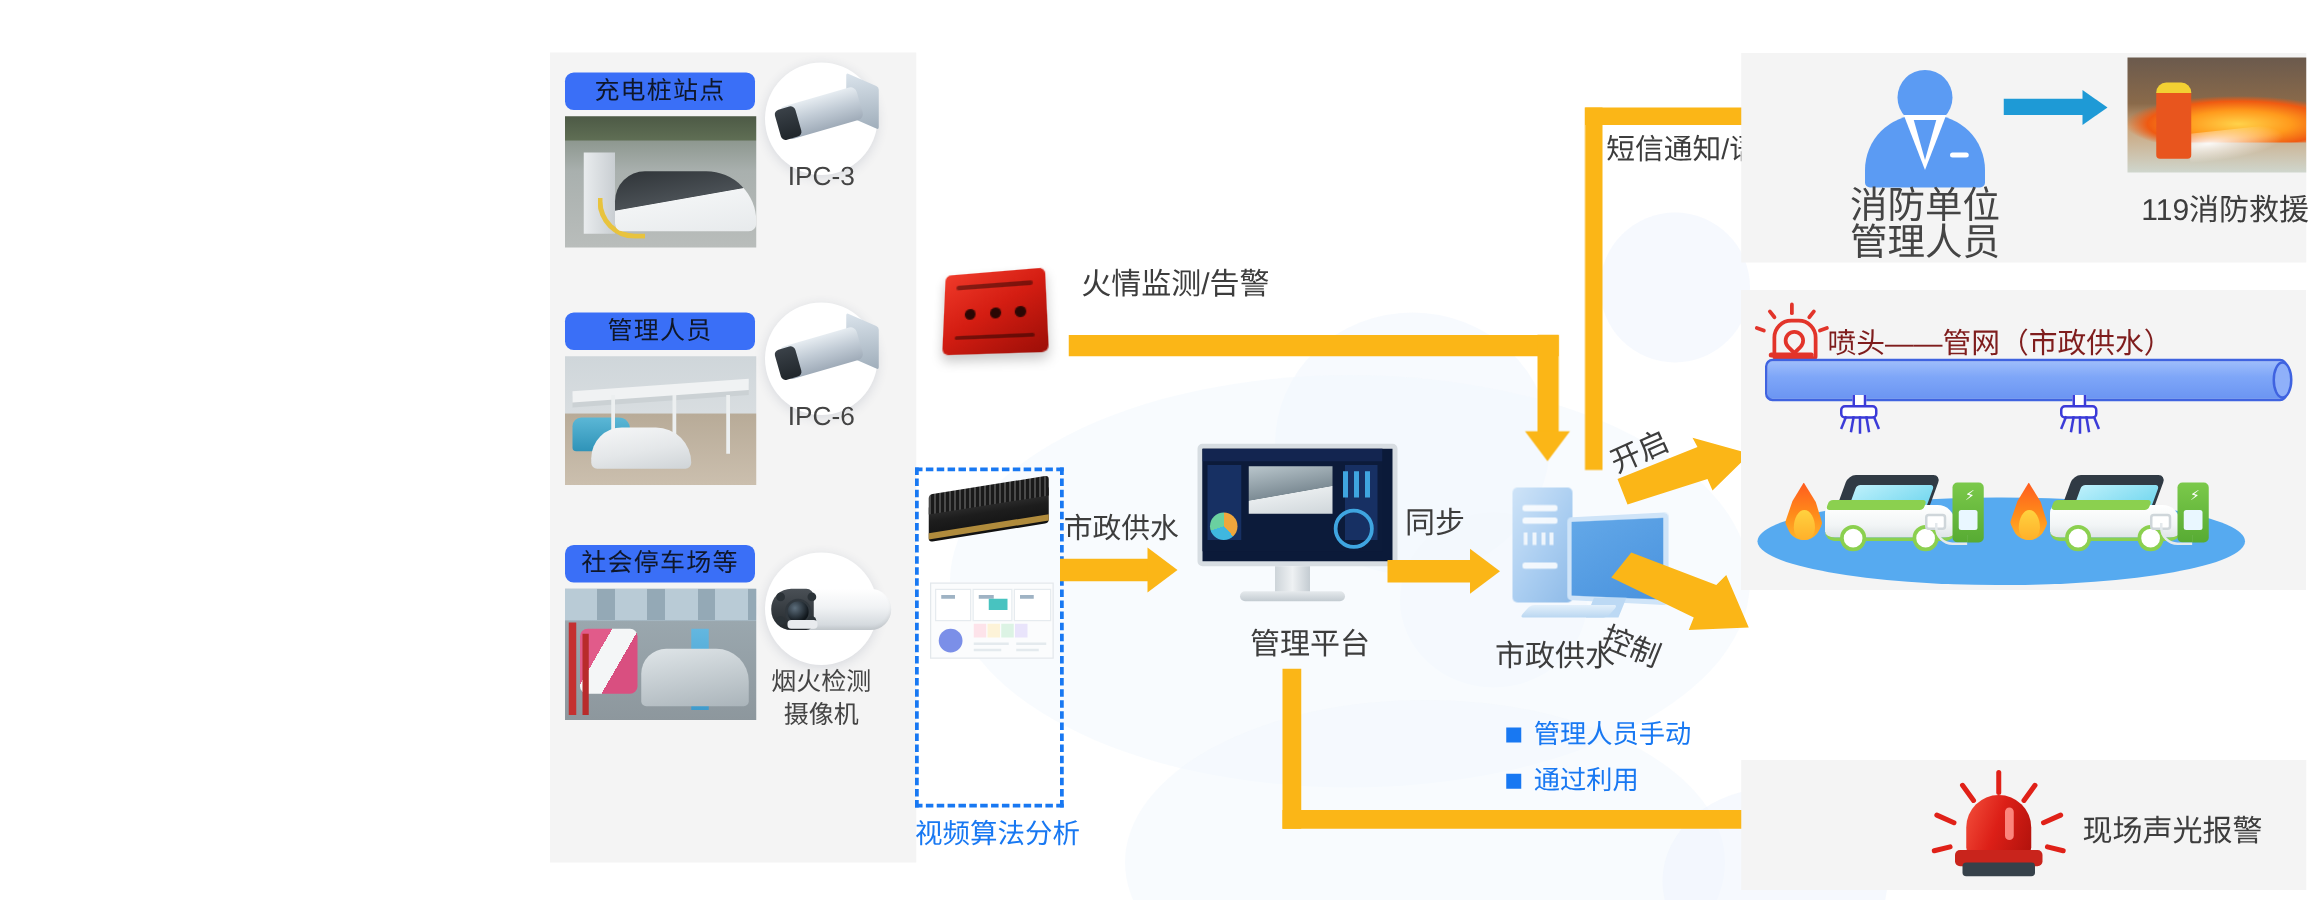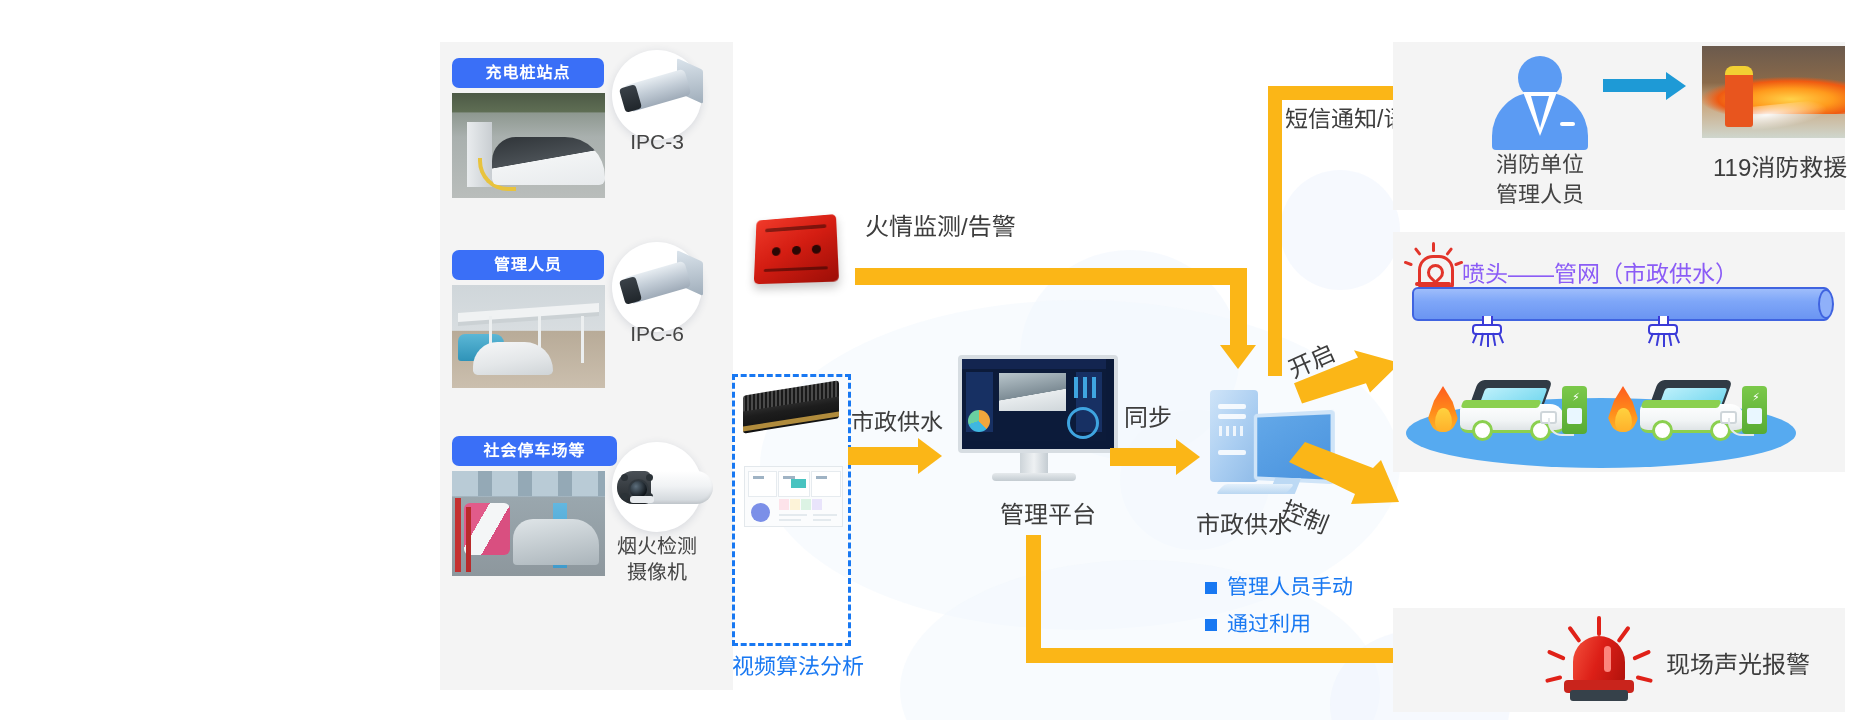--- a/index.html
+++ b/index.html
@@ -22,24 +22,24 @@
   
   .desc{
     position:absolute;left:18px;top:130px;width:400px;
     font-size:22.5px;line-height:49px;color:#3b3b3b;
     letter-spacing:.5px;text-align:left;
   }
   .desc .hl{color:#1a73ff;}
 
   
   .badge{
-    position:absolute;background:#3a6ff7;color:#ffffff;
+    position:absolute;background:#3a6ff7;color:#0f172a;
     border-radius:7px;text-align:center;
-    font-size:16px;line-height:30px;height:30px;
-    letter-spacing:1px;white-space:nowrap;font-weight:bold;
+    font-size:20px;line-height:30px;height:30px;
+    letter-spacing:1px;white-space:nowrap;
   }
 
   
   .photo{position:absolute;overflow:hidden;background:#9aa4ad;}
 
   
   .ph1{background:
       linear-gradient(180deg,#4d5a46 0%,#5f6e54 18%,#8e9890 19%,#a9b0ae 42%,#b9bdbb 100%);}
   .ph1::before{content:"";position:absolute;left:10%;top:28%;width:16%;height:62%;
       background:linear-gradient(90deg,#e9ecee,#c9ced2);}
@@ -261,21 +261,21 @@
 
   
   .dashframe{position:absolute;border:3px dashed #1878f2;}
 
   
   .lbl{position:absolute;color:#3d3d3d;white-space:nowrap;}
   .lbl-26{font-size:24px;}
   .lbl-24{font-size:23px;}
   .lbl-22{font-size:22px;}
   .lbl-blue{color:#1878f2;}
-  .lbl-purple{color:#8b5cf6;}
+  .lbl-purple{color:#7f1d1d;}
   .rot-up{transform:rotate(-24deg);transform-origin:left bottom;}
   .rot-dn{transform:rotate(22deg);transform-origin:left top;}
 
   .bullet{position:absolute;font-size:21px;color:#1878f2;white-space:nowrap;}
   .bullet .sq{display:inline-block;width:12px;height:12px;background:#1878f2;margin-right:10px;}
 </style>
 </head>
 <body>
 
 <div class="stage">
@@ -309,21 +309,21 @@
     <div class="pillar" style="left:56%;"></div>
     <div class="pillar" style="left:84%;"></div>
   </div>
   <div class="bubble" style="left:612px;top:242px;width:90px;height:90px;"></div>
   <div class="ipcmount" style="left:677px;top:256px;"></div>
   <div class="ipcarm" style="left:660px;top:276px;"></div>
   <div class="ipcbody" style="left:625px;top:269px;"></div>
   <div class="ipclens" style="left:622px;top:278px;"></div>
   <div class="camlabel" style="left:612px;top:322px;width:90px;">IPC-6</div>
 
-  <div class="badge" style="left:452px;top:436px;width:165px;">社会停车场等</div>
+  <div class="badge" style="left:452px;top:436px;width:152px;">社会停车场等</div>
   <div class="photo ph3" style="left:452px;top:471px;width:153px;height:105px;">
     <div class="pillarblue"></div>
     <div class="people"></div>
     <div class="redpipe"></div>
     <div class="redpipe2"></div>
   </div>
   <div class="bubble" style="left:612px;top:442px;width:90px;height:90px;"></div>
   <div class="wcam" style="left:617px;top:471px;"></div>
   <div class="wcamhead" style="left:617px;top:471px;"></div>
   <div class="wcamlens" style="left:628px;top:479px;"></div>
@@ -447,21 +447,21 @@
   <div class="ytri right" style="left:1495px;top:638px;"></div>
 
   <div class="panel" style="left:1393px;top:42px;width:452px;height:168px;"></div>
   <div style="position:absolute;left:1490px;top:56px;width:100px;height:90px;">
     <div class="pers-head" style="left:28px;top:0;"></div>
     <div class="pers-body" style="left:2px;top:36px;"></div>
     <div class="pers-v" style="left:33px;top:36px;"></div>
     <div class="pers-tie" style="left:41px;top:40px;"></div>
     <div class="pers-dash" style="left:70px;top:66px;"></div>
   </div>
-  <div class="camlabel2" style="left:1480px;top:150px;width:120px;font-size:22px;line-height:30px;">
+  <div class="camlabel2" style="left:1480px;top:150px;width:120px;font-size:30px;line-height:30px;">
     <div>消防单位</div>
     <div>管理人员</div>
   </div>
 
   <div class="bbar" style="left:1603px;top:79px;width:66px;height:13px;"></div>
   <div class="btri" style="left:1666px;top:72px;"></div>
 
   <div class="photo ph4" style="left:1702px;top:46px;width:143px;height:92px;">
     <div class="spray"></div>
   </div>

